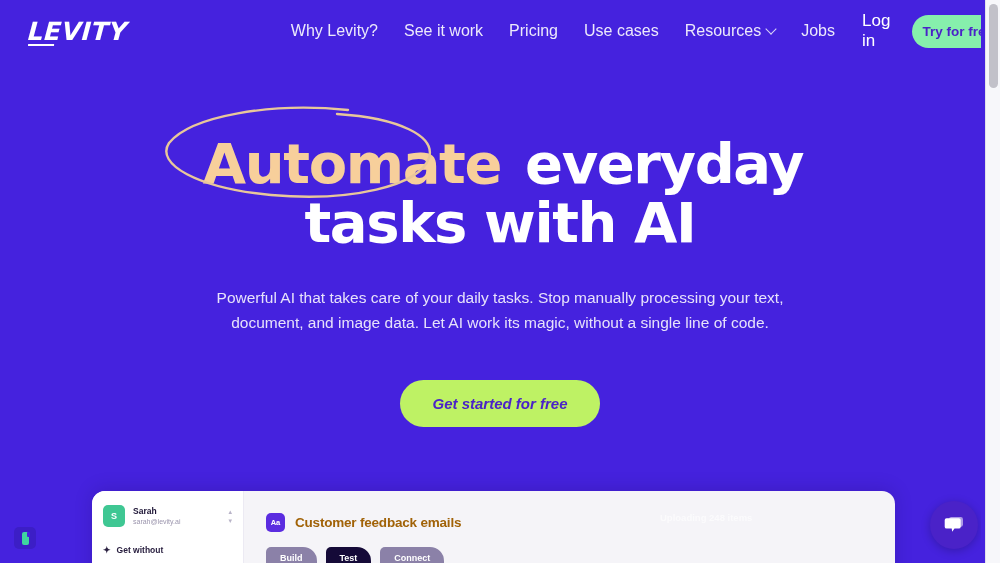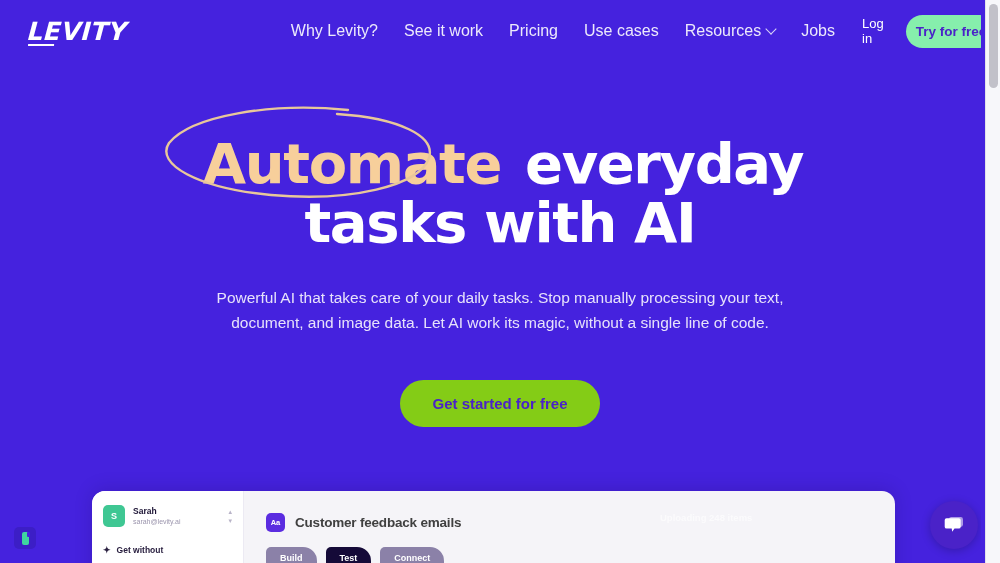--- a/index.html
+++ b/index.html
@@ -49,21 +49,21 @@
   }
   .chev {
     display:inline-block; width:8px; height:8px;
     border-right:1.6px solid #d9d3f8; border-bottom:1.6px solid #d9d3f8;
     transform:translateY(-2px) rotate(45deg);
   }
   .nav-right {
     margin-left:auto; display:flex; align-items:center; gap:8px;
   }
   .login-link {
-    font-size:13px; color:#ffffff; padding:6px 14px; cursor:pointer;
+    font-size:17px; color:#ffffff; padding:6px 14px; cursor:pointer;
   }
   .try-btn {
     background:#86efac; color:#4a22c8;
     font-size:13.5px; font-weight:700;
     border-radius:40px; padding:9px 10px;
     cursor:pointer; white-space:nowrap;
     border:none;
     font-family:"Liberation Sans", sans-serif;
   }
 
@@ -93,25 +93,26 @@
   .subtitle {
     margin:32px auto 0; max-width:600px;
     font-size:15.5px; line-height:1.62;
     color:#e7e2fb; font-weight:400;
   }
   .cta-row {
     margin-top:45px;
     display:flex; align-items:center; justify-content:center; gap:14px;
   }
   .cta-primary {
-    background:#84cc16; color:#4a22c8;
+    background:#bef264; color:#4a22c8;
     font-size:15px; font-weight:700;
     border-radius:40px; padding:15px 32px;
     cursor:pointer; border:none;
     font-family:"Liberation Sans", sans-serif;
+    font-style:italic;
   }
   .cta-secondary {
     font-size:15px; font-weight:700; color:#ffffff;
     cursor:pointer; padding:10px 8px;
     display:flex; align-items:center; gap:9px;
   }
   .arrow-ico { font-size:16px; line-height:1; }
 
   
   .mock {
@@ -148,21 +149,21 @@
   }
   .m-star { color:#2a2040; font-size:9px; }
   .mock-main { flex:1; padding:22px 0 0 22px; position:relative; }
   .m-title-row { display:flex; align-items:center; gap:10px; }
   .m-badge {
     width:19px; height:19px; border-radius:5px;
     background:#5b2ce0; color:#ffffff;
     font-size:7.5px; font-weight:700;
     display:flex; align-items:center; justify-content:center;
   }
-  .m-title { font-size:13.5px; font-weight:700; color:#404040; letter-spacing:-.2px; }
+  .m-title { font-size:13.5px; font-weight:700; color:#a16207; letter-spacing:-.2px; }
   .m-tabs { display:flex; gap:9px; margin-top:15px; }
   .m-tab {
     font-size:9px; font-weight:700; color:#ffffff;
     background:#8b81a8;
     padding:6px 14px 7px 14px;
     border-radius:5px 14px 0 0;
     cursor:pointer;
   }
   .m-tab.active { background:#150a38; }
   .m-upload {

